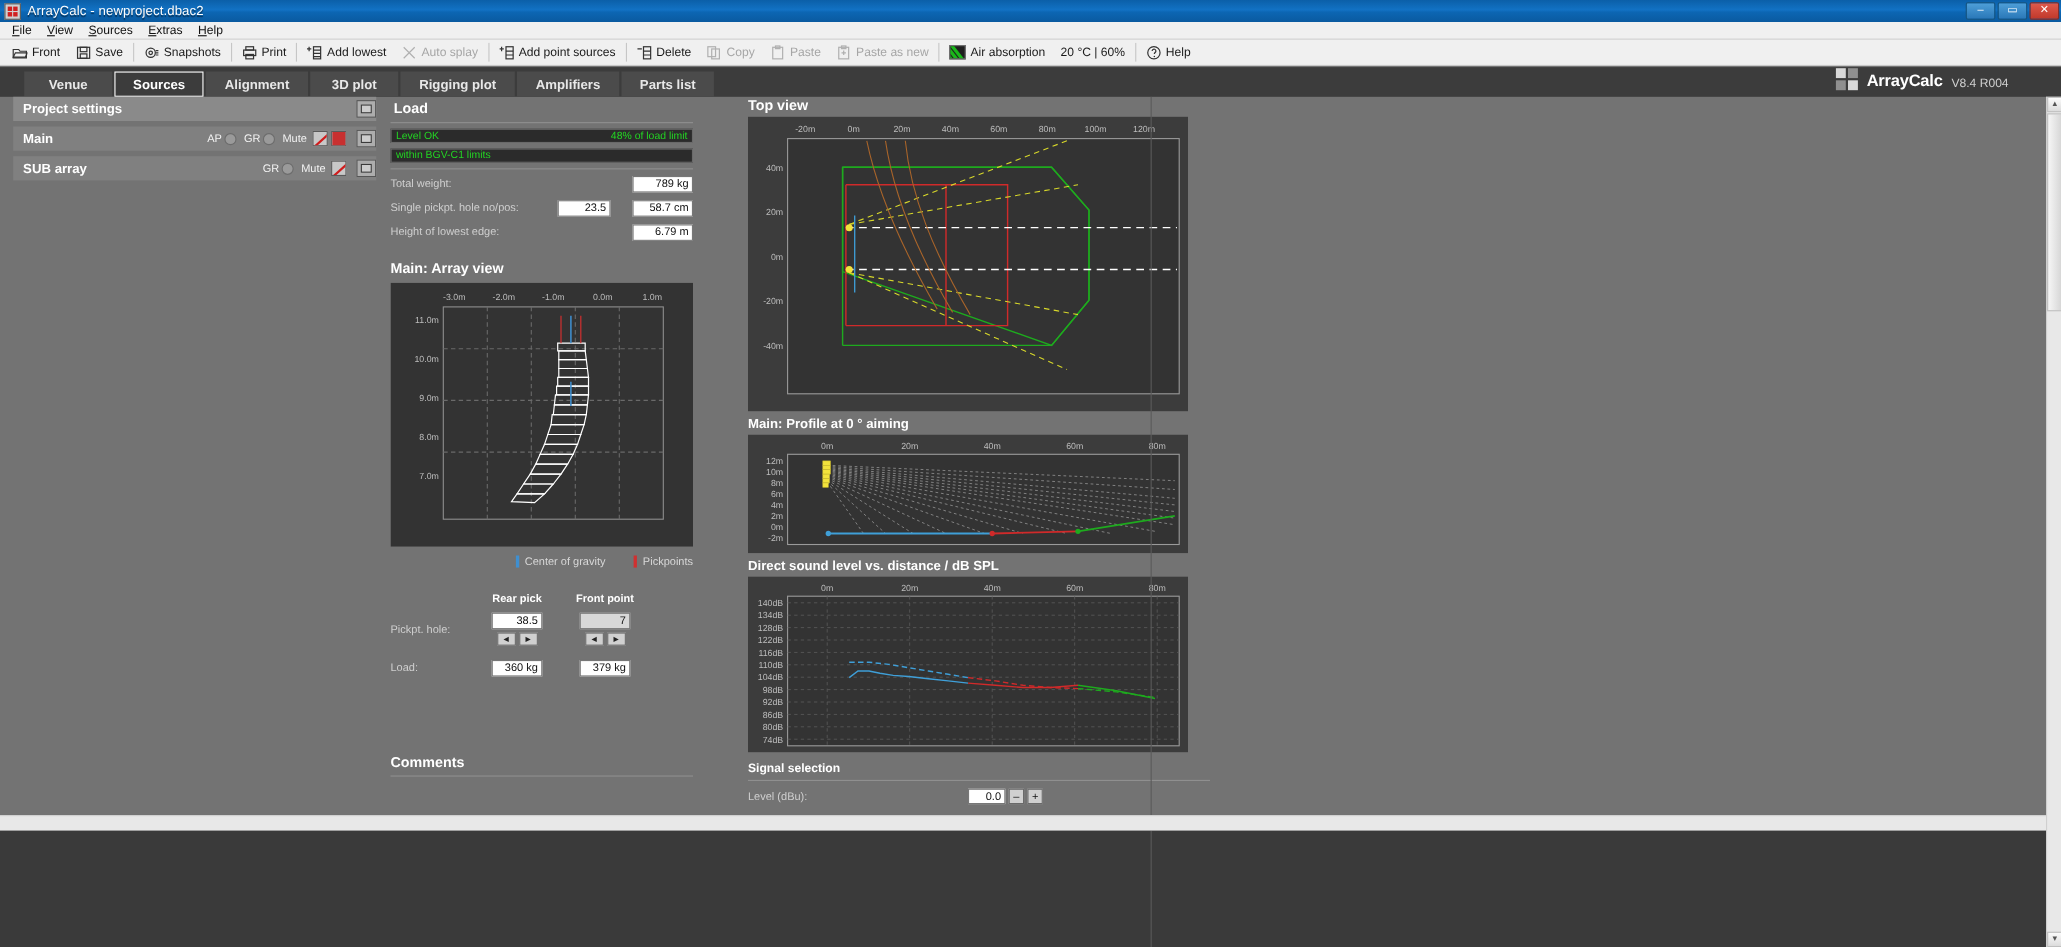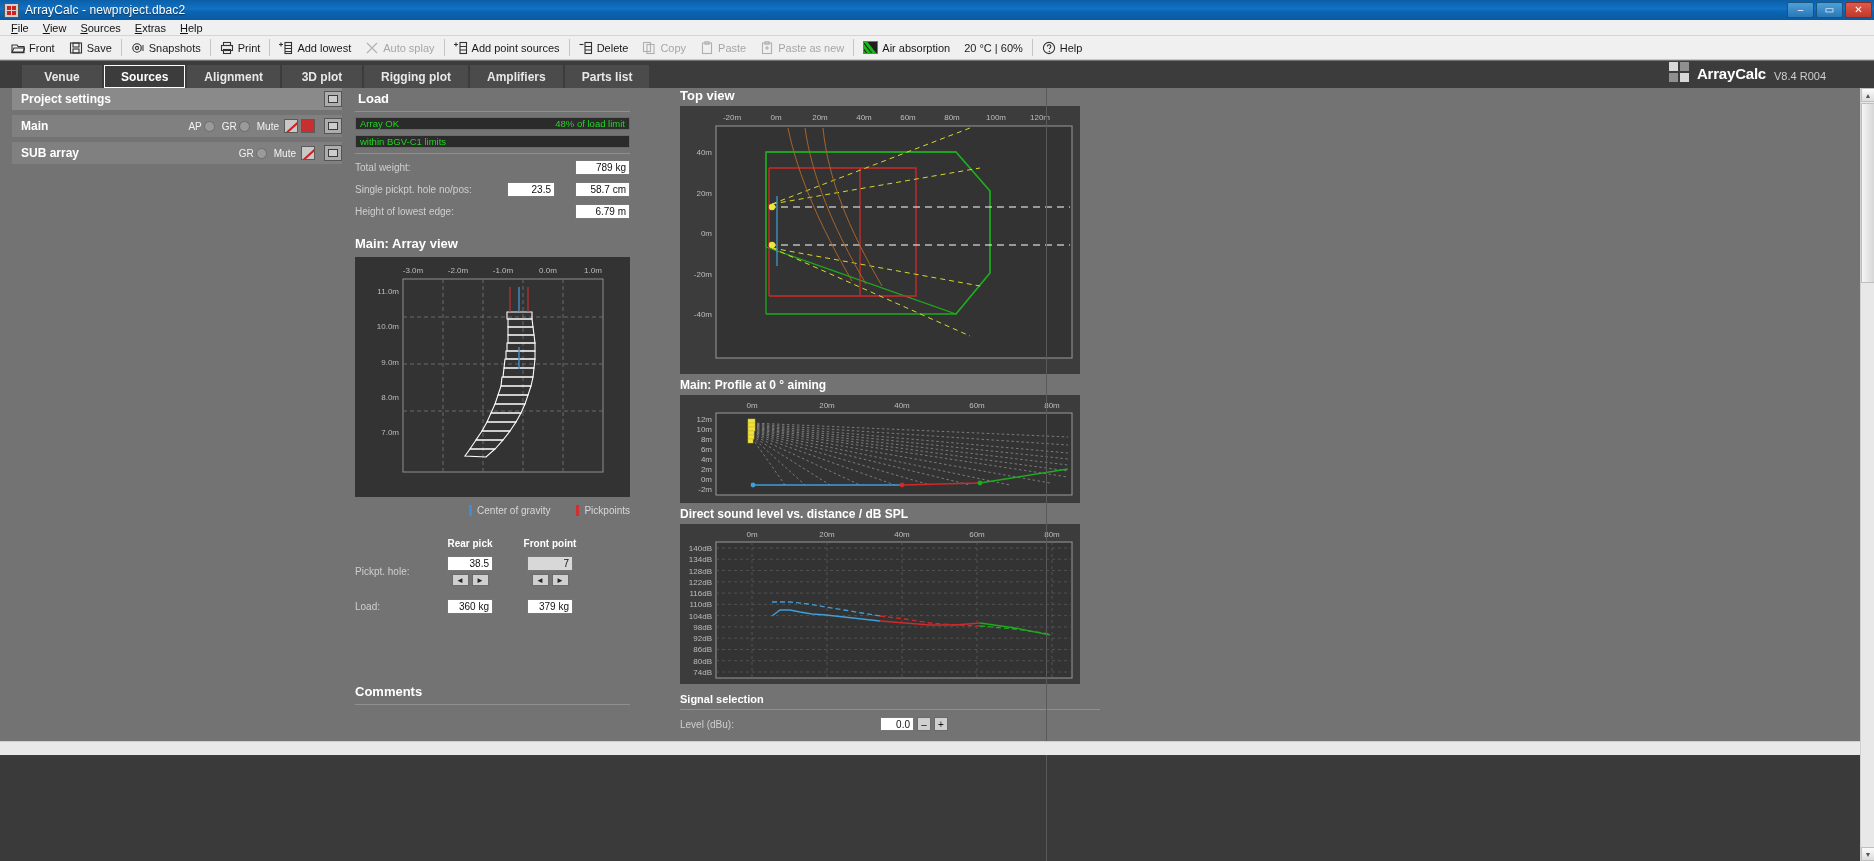--- a/index.html
+++ b/index.html
@@ -396,21 +396,21 @@
             <span class="winbtn"></span>
           </div>
         </div>
       </div>
 
     <div class="center">
 
       <div class="panelhead">Load</div>
 
       <div class="statusline">
-        <span>Array OK</span>
+        <span>Level OK</span>
         <span>48% of load limit</span>
       </div>
       <div class="statusline">
         <span>within BGV-C1 limits</span>
       </div>
       <div class="sep-line"></div>
 
       <div id="loadrows">
           <div class="lrow">
             <div class="lname">Total weight:</div>

